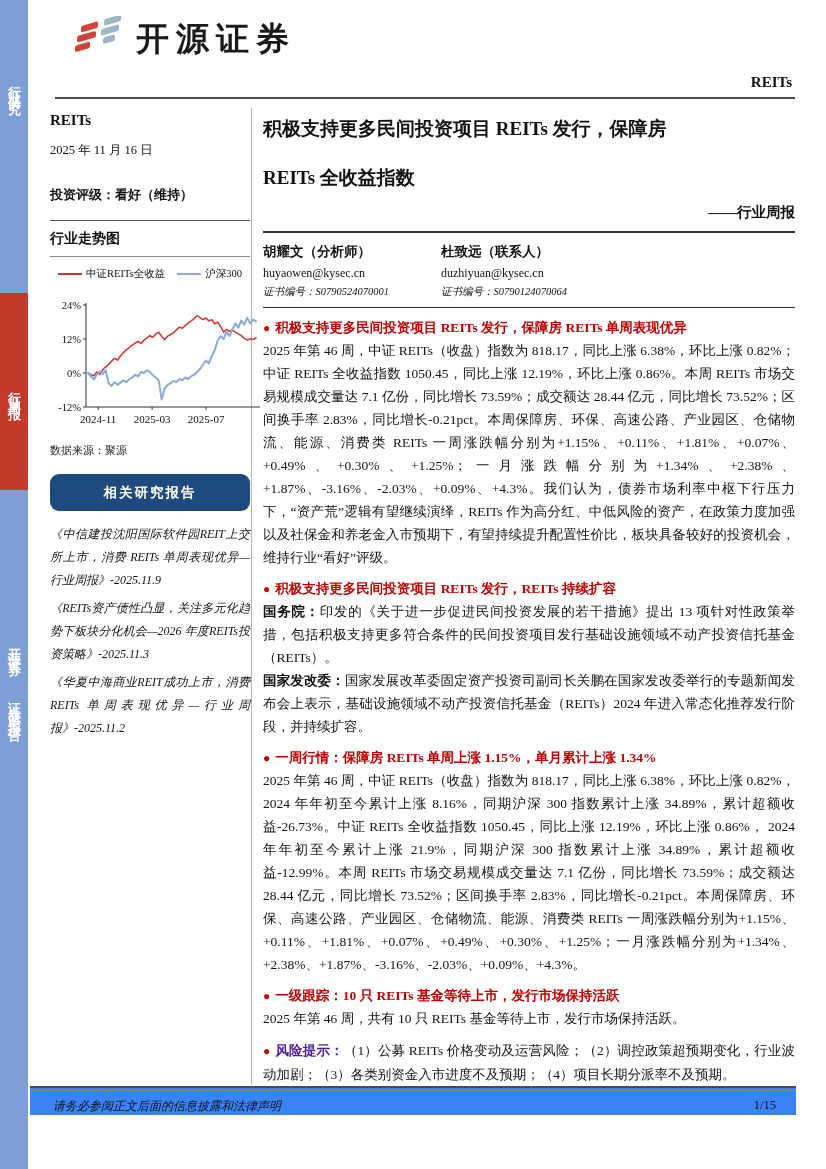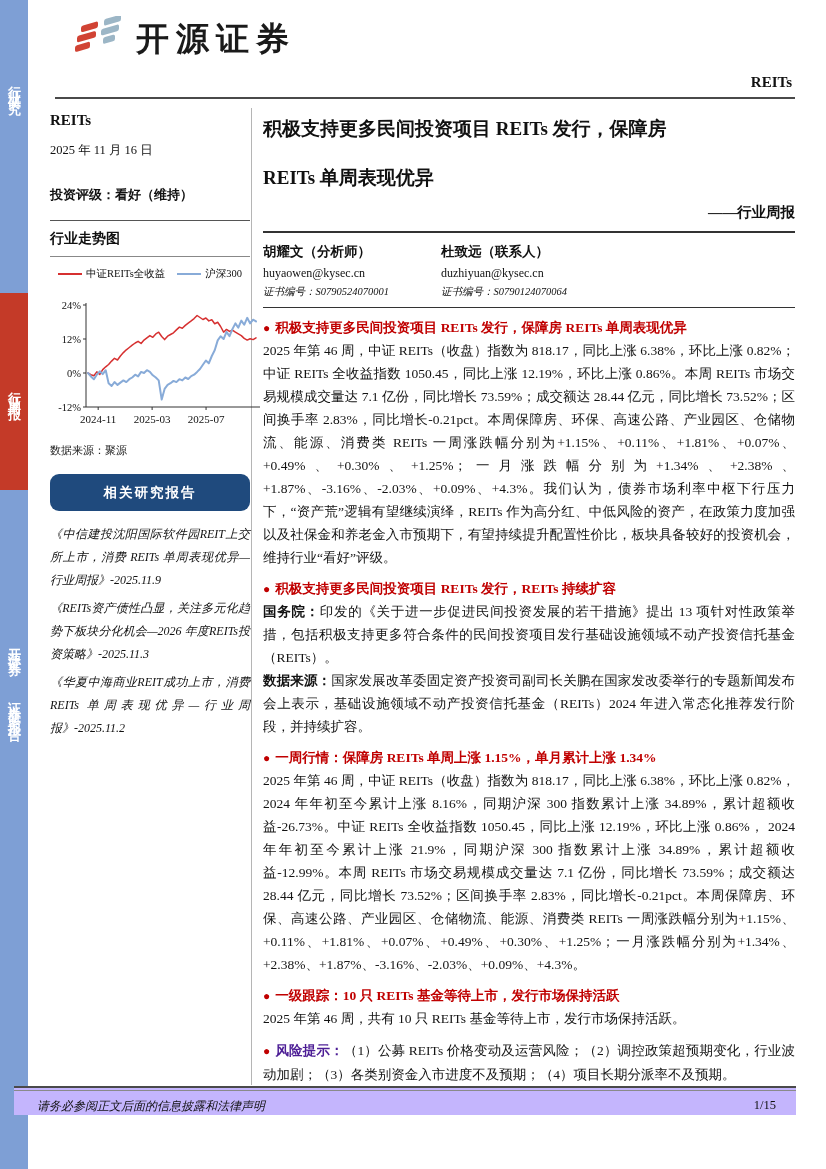--- a/index.html
+++ b/index.html
@@ -57,21 +57,21 @@
   .a-name { font-size:13.5px; font-weight:bold; }
   .a-email { font-size:12px; margin-top:5px; }
   .a-cert { font-size:10.5px; margin-top:4px; font-style:italic; }
   .section-head { margin-top:9px; font-size:13.5px; font-weight:bold; color:#c00000; line-height:22px; }
   .bullet { color:#c00000; font-size:12px; margin-right:5px; }
   .para { font-size:13.5px; line-height:23px; text-align:justify; color:#131313; }
   .para .lead { font-weight:bold; }
   .risk .lead { color:#4c1d95; font-weight:bold; }
   .risk { margin-top:9px; }
   
-  .footer { position:absolute; left:14px; right:30px; top:1086px; background:#c4b5fd; }
+  .footer { position:absolute; left:30px; right:30px; top:1086px; background:#3b82f6; }
   .f-line1 { border-top:2px solid #4a4a4a; }
   .f-line2 { border-top:1px solid #8a8a8a; margin-top:2px; }
   .f-row { display:flex; justify-content:space-between; margin-top:7px; padding:0 20px 0 23px; }
   .f-disclaimer { font-size:12px; font-style:italic; }
   .f-page { font-size:12.5px; }
   svg text { font-family:"Liberation Serif","DejaVu Serif",serif; }
 </style>
 </head>
 <body>
 
@@ -152,21 +152,21 @@
     <div class="pill">相关研究报告</div>
     <div class="reports">
       <div class="report-item">《中信建投沈阳国际软件园REIT上交所上市，消费 REITs 单周表现优异—行业周报》-2025.11.9</div>
       <div class="report-item">《REITs资产债性凸显，关注多元化趋势下板块分化机会—2026 年度REITs投资策略》-2025.11.3</div>
       <div class="report-item">《华夏中海商业REIT成功上市，消费 REITs 单周表现优异—行业周报》-2025.11.2</div>
     </div>
   </div>
 
   <div class="main">
     <div class="title-line">积极支持更多民间投资项目 REITs 发行，保障房</div>
-    <div class="title-line">REITs 单周表现优异</div>
+    <div class="title-line">REITs 全收益指数</div>
     <div class="report-type">——行业周报</div>
     <hr class="rule-a">
 
     <div class="analysts">
       <div class="analyst">
         <div class="a-name">胡耀文（分析师）</div>
         <div class="a-email">huyaowen@kysec.cn</div>
         <div class="a-cert">证书编号：S0790524070001</div>
       </div>
       <div class="analyst">
@@ -175,21 +175,21 @@
         <div class="a-cert">证书编号：S0790124070064</div>
       </div>
     </div>
     <hr class="rule-b">
 
     <div class="section-head"><span class="bullet">●</span><span>积极支持更多民间投资项目 REITs 发行，保障房 REITs 单周表现优异</span></div>
     <p class="para"><span class="lead"></span><span>2025 年第 46 周，中证 REITs（收盘）指数为 818.17，同比上涨 6.38%，环比上涨 0.82%；中证 REITs 全收益指数 1050.45，同比上涨 12.19%，环比上涨 0.86%。本周 REITs 市场交易规模成交量达 7.1 亿份，同比增长 73.59%；成交额达 28.44 亿元，同比增长 73.52%；区间换手率 2.83%，同比增长-0.21pct。本周保障房、环保、高速公路、产业园区、仓储物流、能源、消费类 REITs 一周涨跌幅分别为+1.15%、+0.11%、+1.81%、+0.07%、+0.49%、+0.30%、+1.25%；一月涨跌幅分别为+1.34%、+2.38%、+1.87%、-3.16%、-2.03%、+0.09%、+4.3%。我们认为，债券市场利率中枢下行压力下，“资产荒”逻辑有望继续演绎，REITs 作为高分红、中低风险的资产，在政策力度加强以及社保金和养老金入市预期下，有望持续提升配置性价比，板块具备较好的投资机会，维持行业“看好”评级。</span></p>
 
     <div class="section-head"><span class="bullet">●</span><span>积极支持更多民间投资项目 REITs 发行，REITs 持续扩容</span></div>
     <p class="para"><span class="lead">国务院：</span><span>印发的《关于进一步促进民间投资发展的若干措施》提出 13 项针对性政策举措，包括积极支持更多符合条件的民间投资项目发行基础设施领域不动产投资信托基金（REITs）。</span></p>
-    <p class="para"><span class="lead">数据来源：</span><span>国家发展改革委固定资产投资司副司长关鹏在国家发改委举行的专题新闻发布会上表示，基础设施领域不动产投资信托基金（REITs）2024 年进入常态化推荐发行阶段，并持续扩容。</span></p>
+    <p class="para"><span class="lead">国家发改委：</span><span>国家发展改革委固定资产投资司副司长关鹏在国家发改委举行的专题新闻发布会上表示，基础设施领域不动产投资信托基金（REITs）2024 年进入常态化推荐发行阶段，并持续扩容。</span></p>
 
     <div class="section-head"><span class="bullet">●</span><span>一周行情：保障房 REITs 单周上涨 1.15%，单月累计上涨 1.34%</span></div>
     <p class="para"><span class="lead"></span><span>2025 年第 46 周，中证 REITs（收盘）指数为 818.17，同比上涨 6.38%，环比上涨 0.82%，2024 年年初至今累计上涨 8.16%，同期沪深 300 指数累计上涨 34.89%，累计超额收益-26.73%。中证 REITs 全收益指数 1050.45，同比上涨 12.19%，环比上涨 0.86%， 2024 年年初至今累计上涨 21.9%，同期沪深 300 指数累计上涨 34.89%，累计超额收益-12.99%。本周 REITs 市场交易规模成交量达 7.1 亿份，同比增长 73.59%；成交额达 28.44 亿元，同比增长 73.52%；区间换手率 2.83%，同比增长-0.21pct。本周保障房、环保、高速公路、产业园区、仓储物流、能源、消费类 REITs 一周涨跌幅分别为+1.15%、+0.11%、+1.81%、+0.07%、+0.49%、+0.30%、+1.25%；一月涨跌幅分别为+1.34%、+2.38%、+1.87%、-3.16%、-2.03%、+0.09%、+4.3%。</span></p>
 
     <div class="section-head"><span class="bullet">●</span><span>一级跟踪：10 只 REITs 基金等待上市，发行市场保持活跃</span></div>
     <p class="para"><span class="lead"></span><span>2025 年第 46 周，共有 10 只 REITs 基金等待上市，发行市场保持活跃。</span></p>
 
     <p class="para risk"><span class="bullet">●</span><span class="lead">风险提示：</span><span>（1）公募 REITs 价格变动及运营风险；（2）调控政策超预期变化，行业波动加剧；（3）各类别资金入市进度不及预期；（4）项目长期分派率不及预期。</span></p>
   </div>
 

